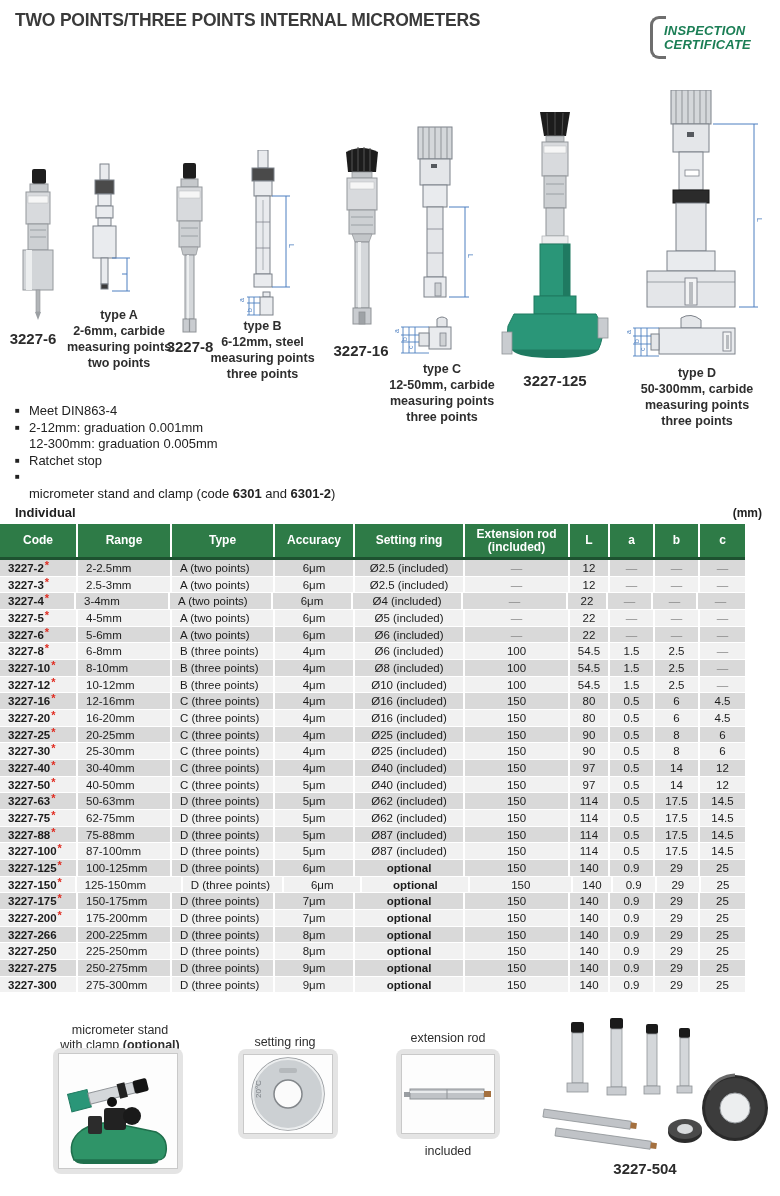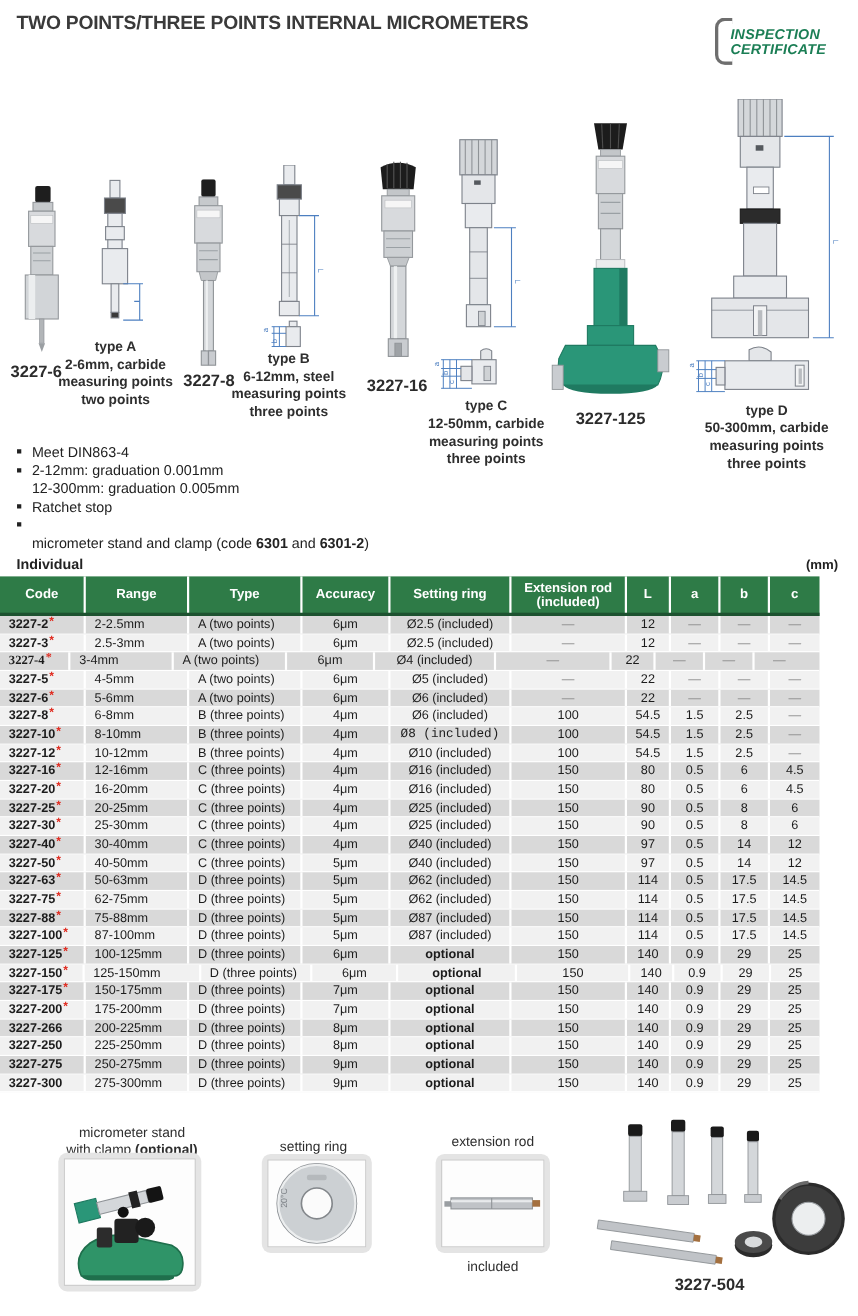--- a/index.html
+++ b/index.html
@@ -100,21 +100,21 @@
         <rect x="31" y="122" width="7" height="5" fill="#3a3a3a"></rect>
       </g>
       <g stroke="#4d7fc0" stroke-width="1" fill="none">
         <polyline points="42,96 60,96"></polyline>
         <polyline points="42,129 60,129"></polyline>
         <line x1="57" y1="96" x2="57" y2="129"></line>
         <line x1="52" y1="112" x2="57" y2="112"></line>
       </g>
     </svg>
   </div>
-  <div class="fig-cap" style="left:38px;top:307px;width:134px;">
+  <div class="fig-cap" style="left:52px;top:307px;width:134px;">
     <span class="cap-type">type A</span>
     <span class="cap-type">2-6mm, carbide</span>
     <span class="cap-type">measuring points</span>
     <span class="cap-type">two points</span>
   </div>
 
   <div class="fig" style="left:160px;top:163px;">
     <svg width="60" height="172" viewBox="0 0 60 172">
       <rect x="23" y="0" width="13" height="16" rx="2" fill="#1e1e1e"></rect>
       <rect x="21" y="16" width="17" height="8" fill="#c6c9cc" stroke="#94989c" stroke-width="1"></rect>
@@ -391,21 +391,21 @@
           <div class="td a-left" style="width: 103px;">A  (two points)</div>
           <div class="td a-center" style="width: 80px;">6μm</div>
           <div class="td a-center" style="width: 110px;">Ø2.5 (included)</div>
           <div class="td a-center dash" style="width: 105px;">—</div>
           <div class="td a-center" style="width: 40px;">12</div>
           <div class="td a-center dash" style="width: 45px;">—</div>
           <div class="td a-center dash" style="width: 45px;">—</div>
           <div class="td a-center dash" style="width: 45px;">—</div>
         </div>
         <div class="tr r-dark">
-          <div class="td a-left" style="width: 64px; font-family: Liberation Serif, serif;">
+          <div class="td a-left" style="width: 76px;">
             <span class="code">3227-4</span>
             <span class="star">*</span>
           </div>
           <div class="td a-left" style="width: 94px;">3-4mm</div>
           <div class="td a-left" style="width: 103px;">A  (two points)</div>
           <div class="td a-center" style="width: 80px;">6μm</div>
           <div class="td a-center" style="width: 110px;">Ø4 (included)</div>
           <div class="td a-center dash" style="width: 105px;">—</div>
           <div class="td a-center" style="width: 40px;">22</div>
           <div class="td a-center dash" style="width: 45px;">—</div>
@@ -458,21 +458,21 @@
           <div class="td a-center dash" style="width: 45px;">—</div>
         </div>
         <div class="tr r-dark">
           <div class="td a-left" style="width: 78px;">
             <span class="code">3227-10</span>
             <span class="star">*</span>
           </div>
           <div class="td a-left" style="width: 94px;">8-10mm</div>
           <div class="td a-left" style="width: 103px;">B (three points)</div>
           <div class="td a-center" style="width: 80px;">4μm</div>
-          <div class="td a-center" style="width: 110px; font-family: Liberation Mono, monospace;">Ø8 (included)</div>
+          <div class="td a-center" style="width: 110px;">Ø8 (included)</div>
           <div class="td a-center" style="width: 105px;">100</div>
           <div class="td a-center" style="width: 40px;">54.5</div>
           <div class="td a-center" style="width: 45px;">1.5</div>
           <div class="td a-center" style="width: 45px;">2.5</div>
           <div class="td a-center dash" style="width: 45px;">—</div>
         </div>
         <div class="tr r-light">
           <div class="td a-left" style="width: 78px;">
             <span class="code">3227-12</span>
             <span class="star">*</span>

